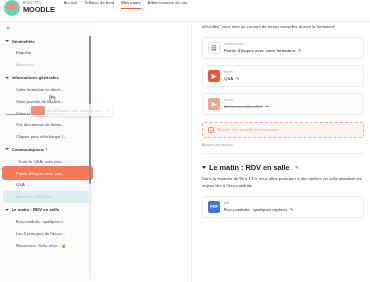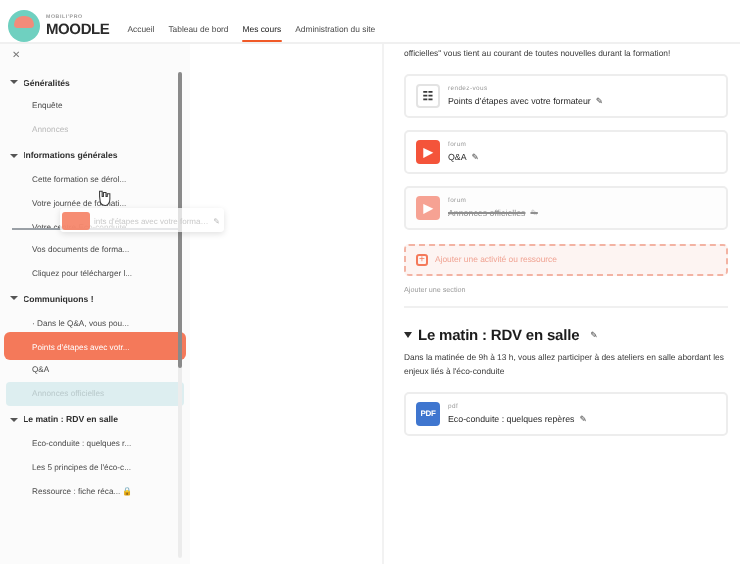--- a/index.html
+++ b/index.html
@@ -8,21 +8,21 @@
     background: #ffffff;
     font-family: "Liberation Sans", sans-serif;
     overflow: hidden;
   }
   body { position: relative; }
 
   
   .navbar {
     position: absolute; top: 0; left: 0; width: 370px; height: 22px;
     background: #ffffff;
-    display: flex; align-items: flex-end;
+    display: flex; align-items: flex-start;
     padding-left: 4px;
     border-bottom: 1px solid #f0f0f0;
     z-index: 30;
   }
   .brand { display: flex; align-items: center; gap: 3px; }
   .brand-mark {
     width: 16px; height: 16px; border-radius: 50%;
     background: #6fd0c0;
     position: relative; flex: none;
   }

